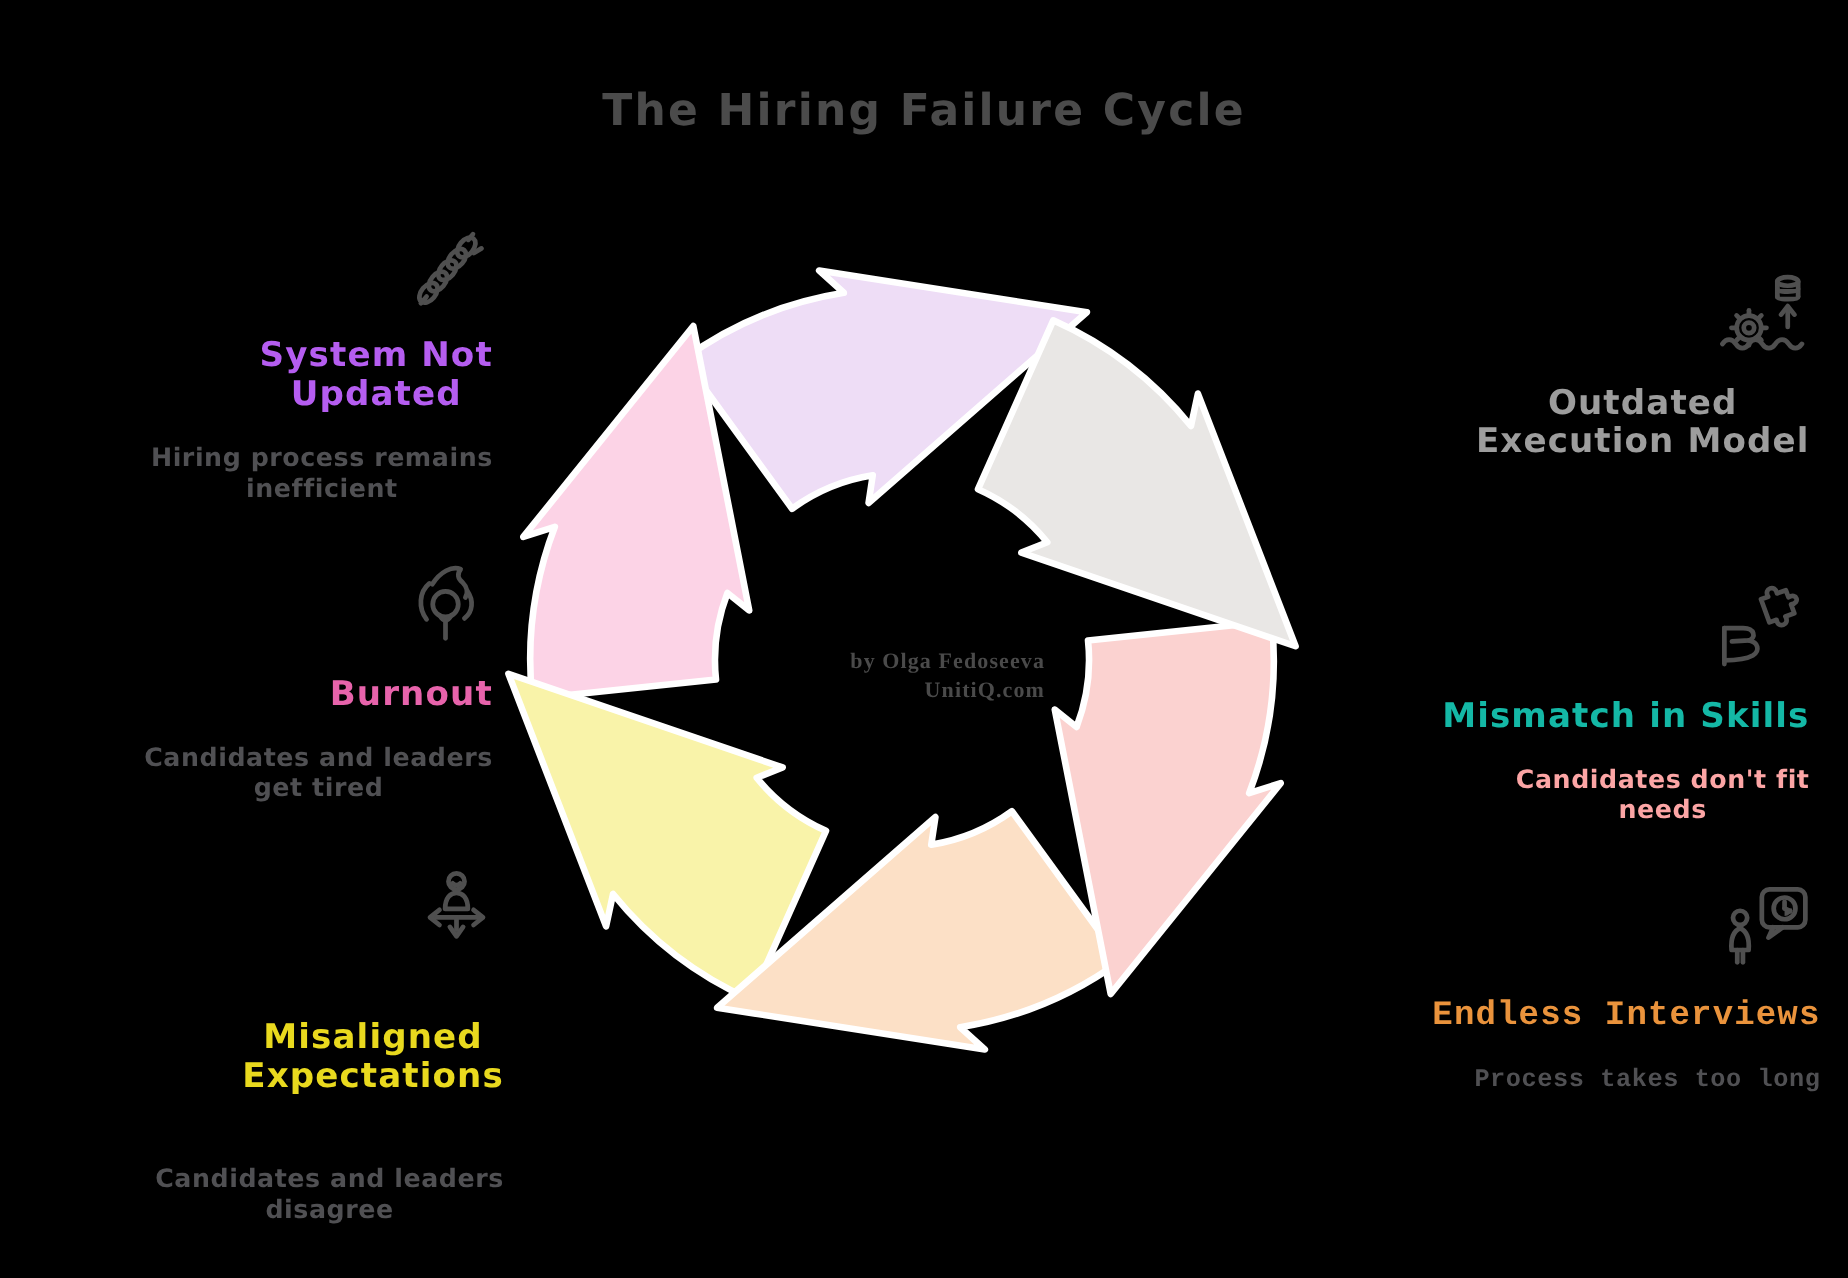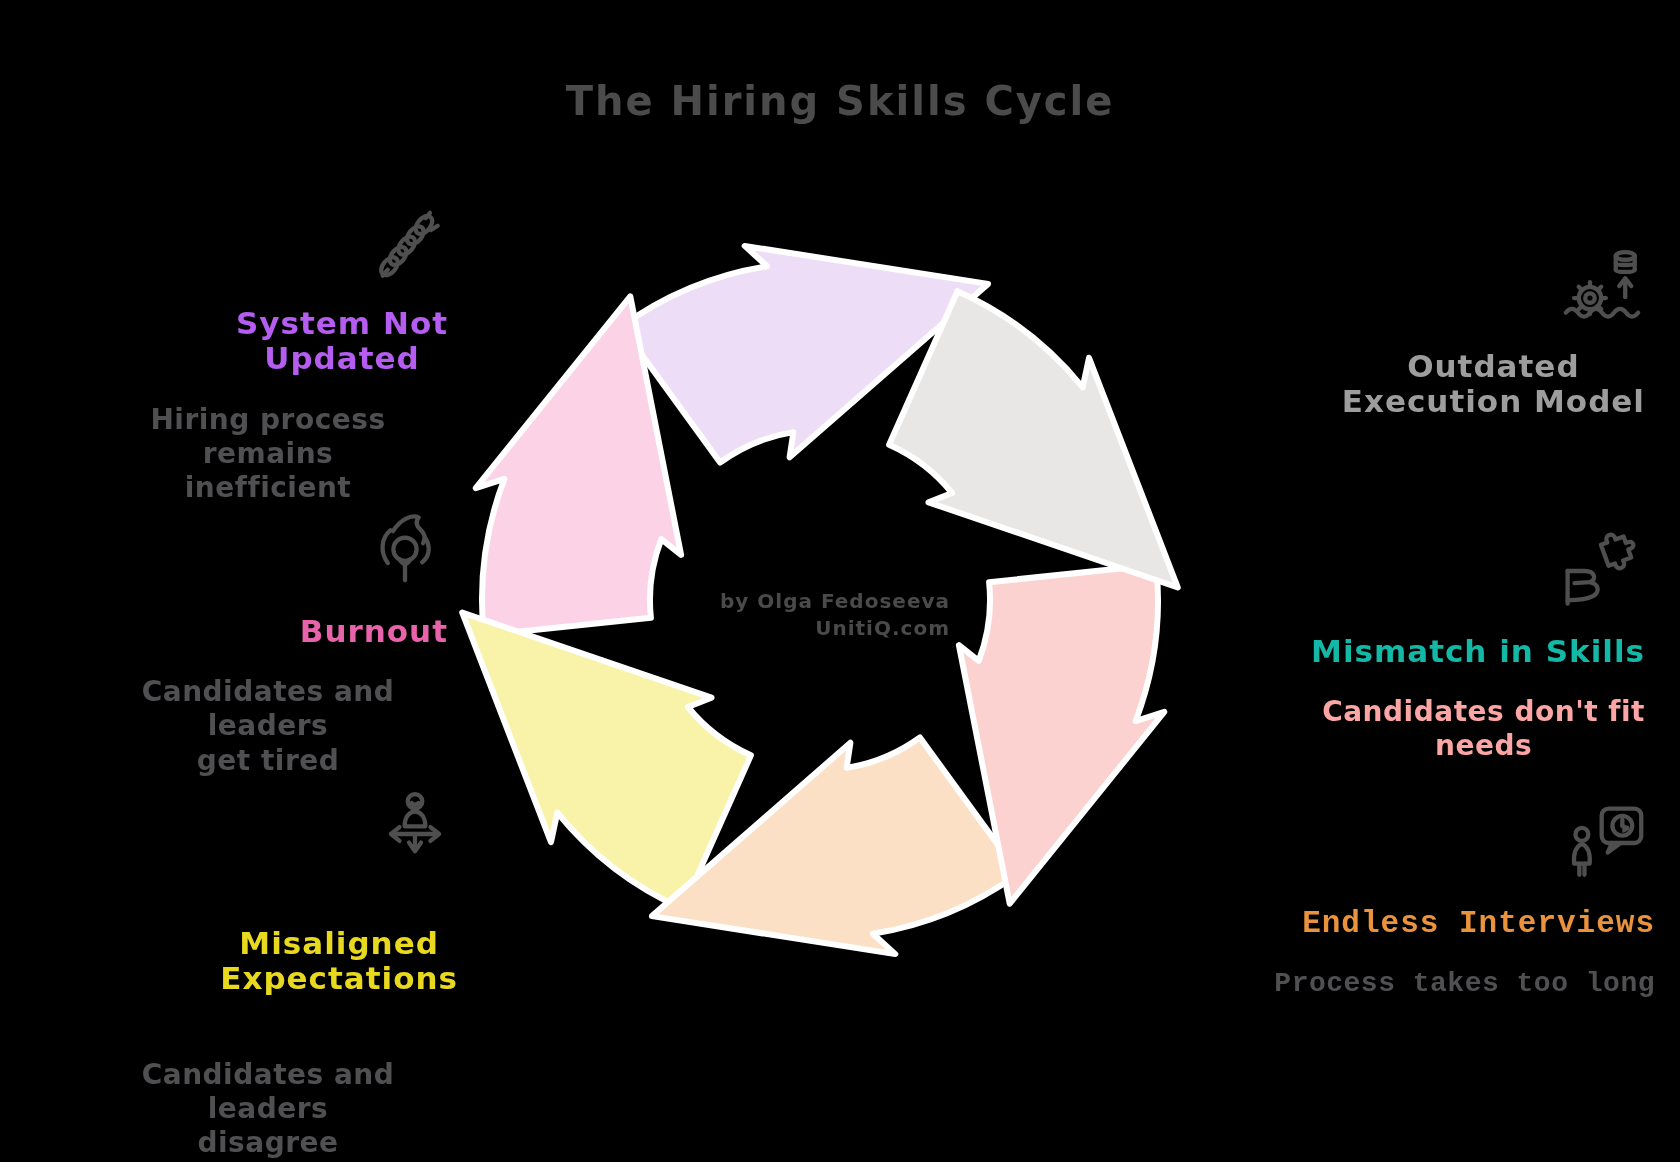--- a/index.html
+++ b/index.html
@@ -15,40 +15,40 @@
   .item-l2{left:88px;top:508px;width:360px;}
   .item-l3{left:78px;top:785px;width:380px;gap:35px;}
   .item-r1{left:1245px;top:243px;width:400px;}
   .item-r2{left:1245px;top:528px;width:400px;}
   .item-r3{left:1235px;top:800px;width:420px;font-family:Liberation Mono, monospace;}
   .icon{width:86px;height:86px;margin-bottom:20px;flex:none;}
   .icon *{stroke:var(--icon,#4f4f4f);stroke-width:5;fill:none;
           stroke-linecap:round;stroke-linejoin:round;}
   .icon .fillpart{fill:var(--icon,#4f4f4f);stroke:none;}
   .item-title{font-size:31px;font-weight:bold;line-height:1.14;letter-spacing:1px;white-space:pre-line;}
-  .item-sub{font-size:28px;font-weight:bold;line-height:1.22;letter-spacing:.5px;
+  .item-sub{font-size:23px;font-weight:bold;line-height:1.22;letter-spacing:.5px;
           margin-top:26px;white-space:pre-line;}
 </style>
 </head>
 <body>
 
 <div class="canvas">
 
-  <div class="main-title" style="color: rgb(75, 75, 75);">The Hiring Skills Cycle</div>
+  <div class="main-title" style="color: rgb(75, 75, 75);">The Hiring Failure Cycle</div>
 
   <svg id="cycle-svg" width="1680" height="1162" viewBox="0 0 1680 1162">
       <path d="M621.3,326.6 A338,338 0 0 1 767.1,266.2 L744.7,245.9 L988.1,283.9 L789.6,457.2 L793.4,432.1 A170,170 0 0 0 720.1,462.5 Z" fill="#eeddf6" stroke="#ffffff" stroke-width="6" stroke-linejoin="round"></path>
       <path d="M483.9,635.3 A338,338 0 0 1 504.4,478.9 L475.7,488.1 L630.3,296.4 L681.1,554.9 L661.3,539.1 A170,170 0 0 0 650.9,617.8 Z" fill="#fcd3e6" stroke="#ffffff" stroke-width="6" stroke-linejoin="round"></path>
       <path d="M682.5,908.8 A338,338 0 0 1 557.3,812.7 L551.0,842.2 L462.2,612.5 L711.5,697.7 L687.9,707.0 A170,170 0 0 0 750.9,755.3 Z" fill="#f9f3a9" stroke="#ffffff" stroke-width="6" stroke-linejoin="round"></path>
       <path d="M1018.7,873.4 A338,338 0 0 1 872.9,933.8 L895.3,954.1 L651.9,916.1 L850.4,742.8 L846.6,767.9 A170,170 0 0 0 919.9,737.5 Z" fill="#fce0c6" stroke="#ffffff" stroke-width="6" stroke-linejoin="round"></path>
       <path d="M1156.1,564.7 A338,338 0 0 1 1135.6,721.1 L1164.3,711.9 L1009.7,903.6 L958.9,645.1 L978.7,660.9 A170,170 0 0 0 989.1,582.2 Z" fill="#fbd2d0" stroke="#ffffff" stroke-width="6" stroke-linejoin="round"></path>
       <path d="M957.5,291.2 A338,338 0 0 1 1082.7,387.3 L1089.0,357.8 L1177.8,587.5 L928.5,502.3 L952.1,493.0 A170,170 0 0 0 889.1,444.7 Z" fill="#e9e7e5" stroke="#ffffff" stroke-width="6" stroke-linejoin="round"></path>
     </svg>
 
-  <div class="center-credit" style="color: rgb(74, 74, 74);">by Olga Fedoseeva
+  <div class="center-credit" style="color: rgb(74, 74, 74); font-family: Liberation Serif, serif;">by Olga Fedoseeva
 UnitiQ.com</div>
 
   <div class="item item-l1">
     <svg class="icon" viewBox="0 0 100 100">
       <ellipse cx="32" cy="77" rx="12" ry="7.5" transform="rotate(-50 32 77)"></ellipse>
       <ellipse cx="42" cy="65" rx="12" ry="7.5" transform="rotate(-50 42 65)"></ellipse>
       <ellipse cx="52" cy="53" rx="12" ry="7.5" transform="rotate(-50 52 53)"></ellipse>
       <ellipse cx="62" cy="41" rx="12" ry="7.5" transform="rotate(-50 62 41)"></ellipse>
       <ellipse cx="72" cy="29" rx="12" ry="7.5" transform="rotate(-50 72 29)"></ellipse>
       <path d="M24,88 L30,81"></path>

